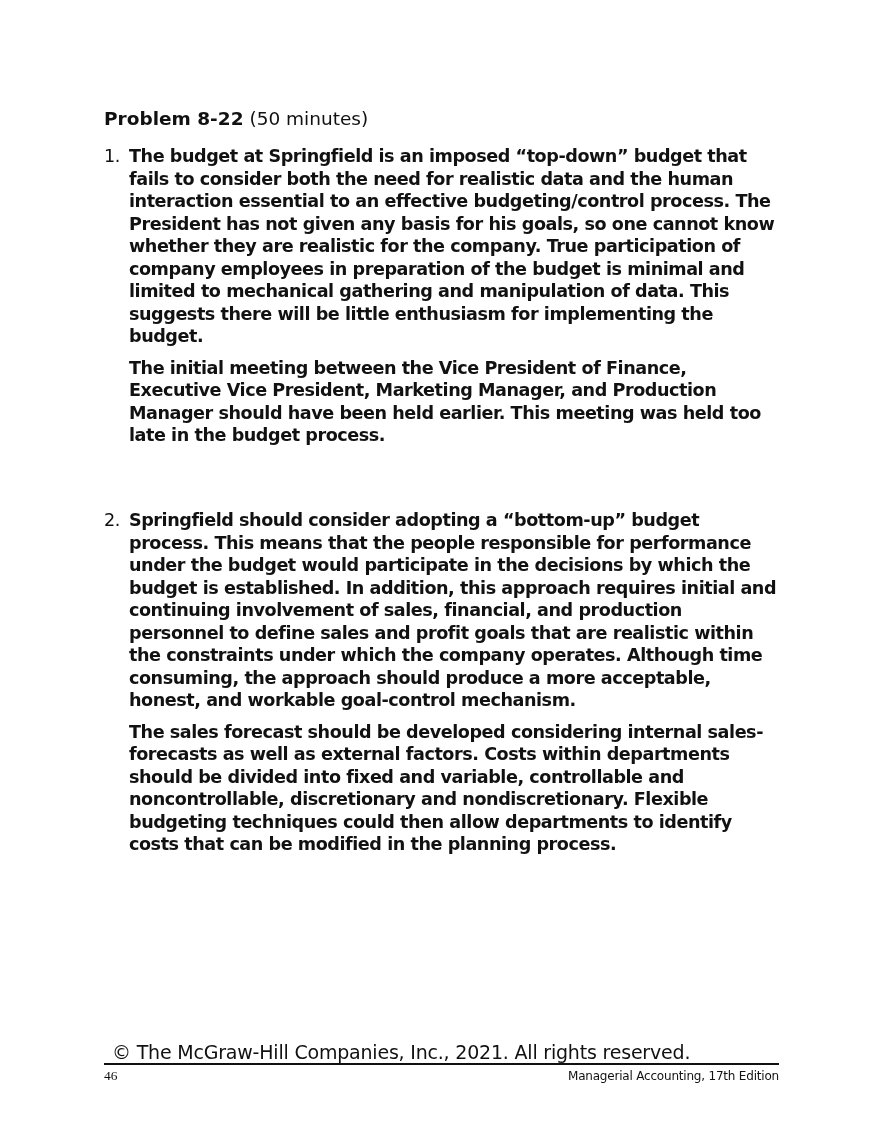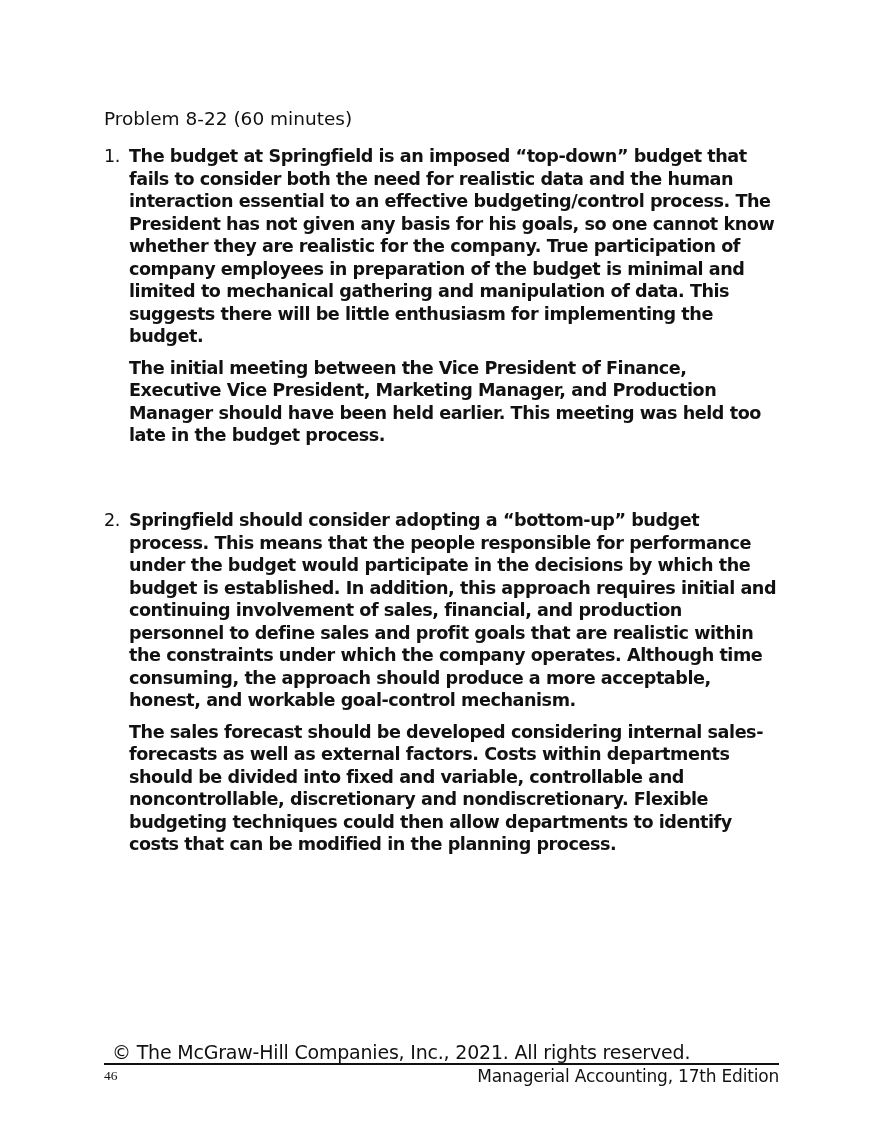--- a/index.html
+++ b/index.html
@@ -2,35 +2,35 @@
 <html><head>
   <meta charset="utf-8">
   <style>
     html, body { margin: 0; padding: 0; background: #ffffff; }
     body {
       width: 880px; height: 1139px; position: relative; overflow: hidden;
       font-family: "DejaVu Sans", sans-serif; color: #111;
     }
     .page { position: absolute; left: 104px; top: 0; width: 675px; }
     .title { position: absolute; top: 107px; left: 0; font-size: 18.5px; line-height: 24px; white-space: nowrap; }
-    .title b { font-weight: normal; }
+    .title b { font-weight: bold; }
     .item { position: absolute; left: 0; width: 676px; font-size: 17.6px; line-height: 22.5px; letter-spacing: -0.45px; }
     .item .num { position: absolute; left: 0; top: 0; }
     .item .body { margin-left: 25px; }
     .item p { margin: 0 0 9px 0; font-weight: bold; }
     .footer-copy { position: absolute; top: 1044px; left: 8px; font-size: 19px; line-height: 16px; letter-spacing: -0.2px; }
     .footer-rule { position: absolute; top: 1063px; left: 0; width: 675px; height: 2px; background: #111; }
     .footer-page { position: absolute; top: 1068px; left: 0; font-size: 13.5px; line-height: 16px; font-family: Liberation Serif, serif; }
-    .footer-book { position: absolute; top: 1068px; right: 0; font-size: 17px; line-height: 16px; letter-spacing: -0.2px; }
+    .footer-book { position: absolute; top: 1068px; right: 0; font-size: 12px; line-height: 16px; letter-spacing: -0.2px; }
   </style>
 </head>
 <body>
 
 <div class="page">
-  <div class="title"><b>Problem 8-22</b><span> (60 minutes)</span></div>
+  <div class="title"><b>Problem 8-22</b><span> (50 minutes)</span></div>
 
   <div class="item" style="top:145px;">
     <span class="num">1.</span>
     <div class="body">
       <p>The budget at Springfield is an imposed “top-down” budget that fails to consider both the need for realistic data and the human interaction essential to an effective budgeting/control process. The President has not given any basis for his goals, so one cannot know whether they are realistic for the company. True participation of company employees in preparation of the budget is minimal and limited to mechanical gathering and manipulation of data. This suggests there will be little enthusiasm for implementing the budget.</p>
       <p>The initial meeting between the Vice President of Finance, Executive Vice President, Marketing Manager, and Production Manager should have been held earlier. This meeting was held too late in the budget process.</p>
     </div>
   </div>
 
   <div class="item" style="top:509px;">

